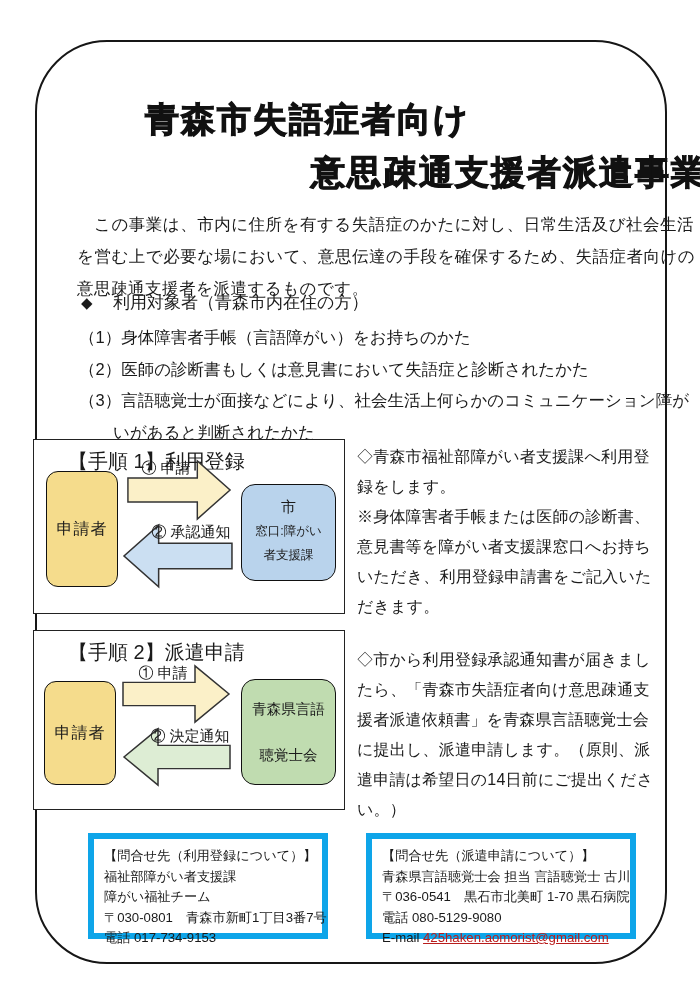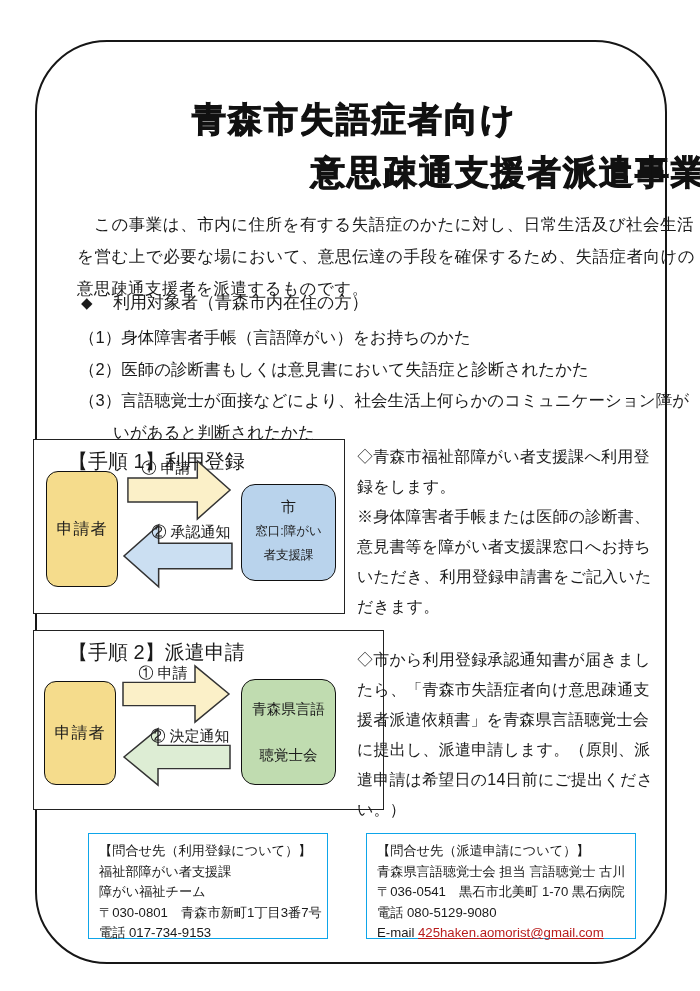--- a/index.html
+++ b/index.html
@@ -12,40 +12,40 @@
   
   .sheet{
     left:35px;top:40px;width:628px;height:920px;
     border:2px solid #161616;border-radius:72px;background:#ffffff;
   }
   
   .title{
     font-weight:bold;font-size:34px;letter-spacing:2px;color:#111;
     -webkit-text-stroke:1.1px #111;white-space:nowrap;
   }
-  .title1{left:108px;top:55px;margin-left:47px;}
+  .title1{left:108px;top:55px;}
   .title2{left:274px;top:108px;}
   
   .intro{
     left:40px;top:166px;width:622px;font-size:16.5px;line-height:32px;
     letter-spacing:0.5px;
   }
   
   .sec-head{font-size:17px;white-space:nowrap;}
   .sec-head .dia{display:inline-block;width:32px;font-size:15px;}
   .elig-head{left:44px;top:249px;}
   .use-head{left:44px;top:404px;}
   .elig-items{left:42px;top:280px;width:626px;font-size:16.5px;line-height:31.5px;}
   .elig-items .item{padding-left:34px;text-indent:-34px;}
   
   .chart{
     border:1.6px solid #222;background:#fff;
   }
   .chart1{left:33px;top:439px;width:310px;height:173px;}
-  .chart2{left:33px;top:630px;width:310px;height:178px;padding-left:39px;}
+  .chart2{left:33px;top:630px;width:310px;height:178px;}
   .step-label{left:10px;top:8px;font-size:20px;white-space:nowrap;margin-left:24px;}
   .node{
     display:flex;align-items:center;justify-content:center;text-align:center;
     border:1.7px solid #111;
   }
   .actor{background:#F5DC8C;border-radius:12px;font-size:16px;letter-spacing:1px;}
   .c1-actor{left:12px;top:31px;width:70px;height:114px;}
   .c2-actor{left:10px;top:50px;width:70px;height:102px;}
   .target{border-radius:14px;flex-direction:column;}
   .c1-target{left:207px;top:44px;width:93px;height:95px;background:#B9D3EC;}
@@ -62,21 +62,21 @@
   .c1-arrow-back{left:88px;top:83px;width:112px;height:66px;}
   .c2-arrow-apply{left:87px;top:33px;width:110px;height:60px;}
   .c2-arrow-back{left:88px;top:96px;width:110px;height:60px;}
   
   .note{font-size:16px;line-height:30px;letter-spacing:0.2px;}
   .note p{margin:0;}
   .note1{left:357px;top:442px;width:306px;}
   .note2{left:357px;top:645px;width:308px;}
   
   .contact{
-    border:1px solid #0ea5e9;background:#fff;
+    border:6px solid #0ea5e9;background:#fff;
     font-size:13.2px;line-height:20.5px;padding:7px 10px;box-sizing:border-box;
   }
   .contact-left{left:88px;top:833px;width:240px;height:106px;}
   .contact-right{left:366px;top:833px;width:270px;height:106px;}
   .contact .row{white-space:nowrap;}
   a.email{color:#b91c1c;text-decoration:underline;}
 </style>
 </head>
 <body>
 

